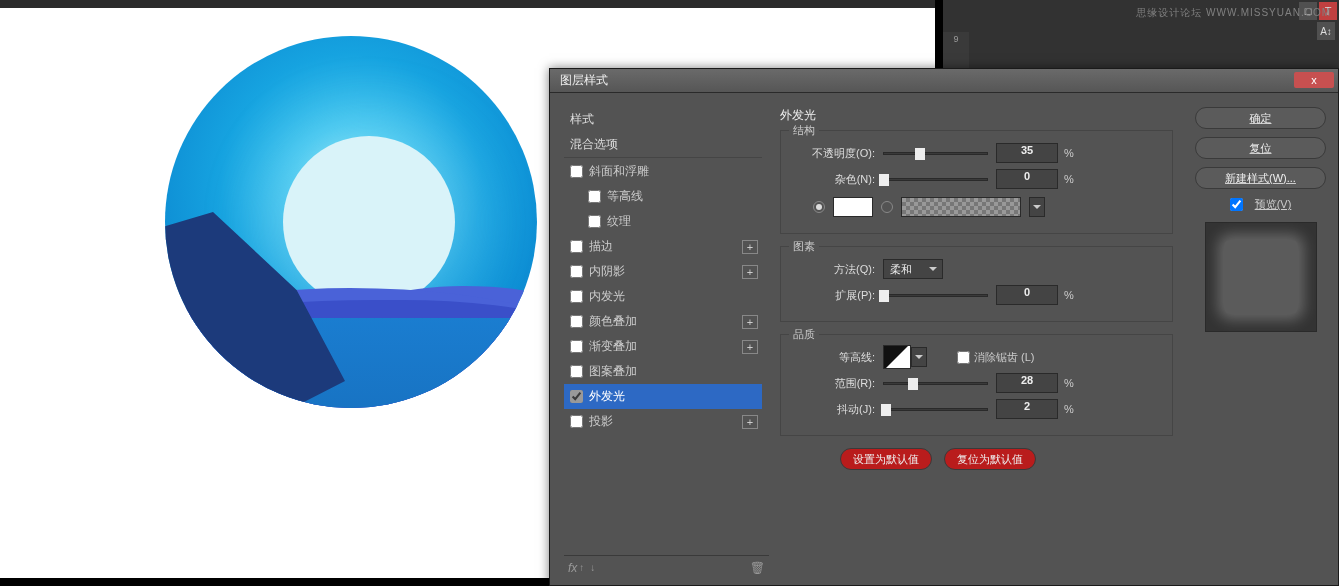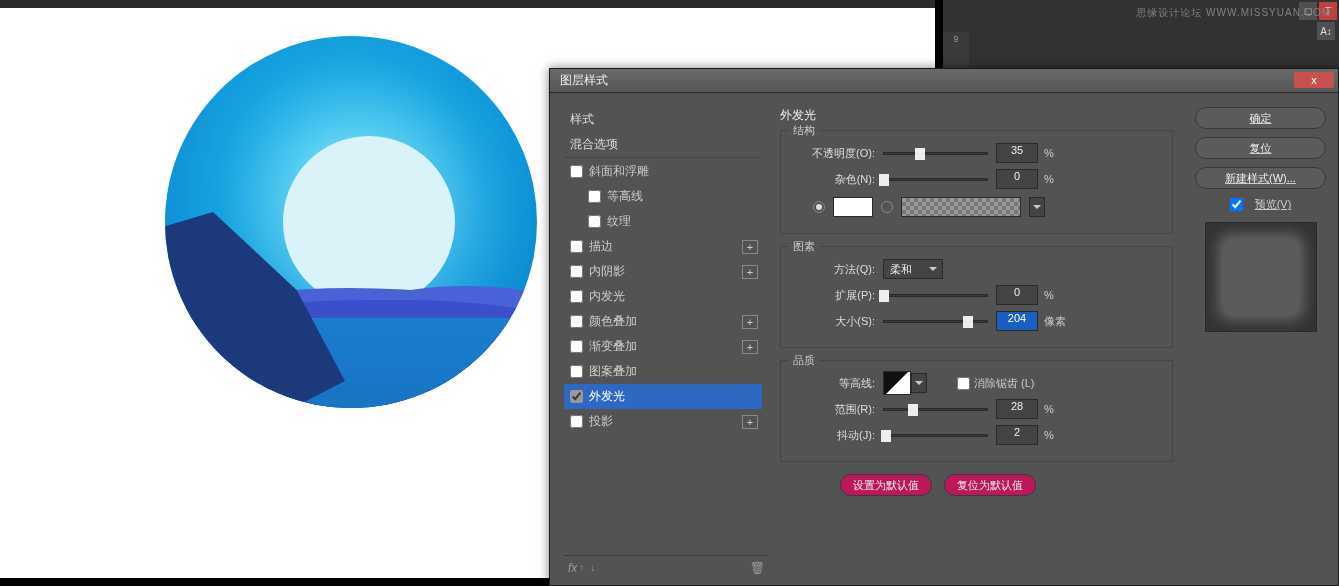--- a/index.html
+++ b/index.html
@@ -59,37 +59,37 @@
 .sec-title { color: #eee; margin-bottom: 6px; font-size: 12px; }
 .fieldset { border: 1px solid #454545; padding: 10px 12px 12px 12px; margin-bottom: 12px; position: relative; }
 .fieldset .legend { position: absolute; top: -8px; left: 8px; background: #535353; padding: 0 4px; color: #ccc; font-size: 11px; }
 .frow { display: flex; align-items: center; height: 24px; margin-bottom: 2px; }
 .flabel { width: 90px; text-align: right; padding-right: 8px; color: #ddd; font-size: 11px; }
 .dropdown { height: 20px; background: #444; border: 1px solid #2a2a2a; color: #eee; padding: 0 18px 0 6px;
   font-size: 11px; display: inline-flex; align-items: center; position: relative; min-width: 90px; }
 .dropdown::after { content: ""; position: absolute; right: 5px; top: 7px; border: 4px solid transparent; border-top-color: #ccc; }
 .slider-track { width: 105px; height: 3px; background: #3a3a3a; border: 1px solid #2a2a2a; position: relative; margin-right: 8px; }
 .slider-thumb { position: absolute; top: -5px; width: 10px; height: 12px; background: #eee; transform: translateX(-50%); }
-.num-input { width: 42px; height: 20px; background: #444; border: 1px solid #2a2a2a; color: #eee; text-align: center; font-size: 11px; }
+.num-input { width: 62px; height: 20px; background: #444; border: 1px solid #2a2a2a; color: #eee; text-align: center; font-size: 11px; font-weight: bold; }
 .num-input.hl { background: #1a5fbf; color: #fff; }
 .unit { margin-left: 6px; color: #ccc; font-size: 11px; }
 .radio-row { display: flex; align-items: center; gap: 8px; padding-left: 20px; height: 28px; }
 .radio-dot { width: 12px; height: 12px; border-radius: 50%; border: 1px solid #888; display: inline-flex; align-items: center; justify-content: center; }
 .radio-dot.on::after { content: ""; width: 6px; height: 6px; border-radius: 50%; background: #ddd; }
 .swatch { width: 40px; height: 20px; border: 1px solid #2a2a2a; }
 .swatch.white { background: #fff; }
 .swatch.grad { width: 120px; background: linear-gradient(to right, #fff, rgba(255,255,255,0.2));
   background-image: linear-gradient(45deg,#777 25%,transparent 25%,transparent 75%,#777 75%),linear-gradient(45deg,#777 25%,#999 25%,#999 75%,#777 75%), linear-gradient(to right, #fff, rgba(255,255,255,0));
   background-size: 8px 8px, 8px 8px, 100% 100%; background-position: 0 0, 4px 4px, 0 0; }
 .drop-caret { width: 16px; height: 20px; background: #444; border: 1px solid #2a2a2a; display: inline-flex; align-items: center; justify-content: center; }
 .drop-caret::after { content: ""; border: 4px solid transparent; border-top-color: #ccc; margin-top: 4px; }
 .contour-sw { width: 28px; height: 24px; background: linear-gradient(135deg, #111 49%, #fff 51%); border: 1px solid #2a2a2a; }
 .check-inline { margin-left: 30px; display: flex; align-items: center; gap: 4px; font-size: 11px; }
 .btn-row { display: flex; gap: 12px; padding-left: 60px; margin-top: 6px; }
-.ps-btn { height: 22px; padding: 0 12px; background: #be185d; border: 1px solid #3a3a3a; border-radius: 11px;
+.ps-btn { height: 22px; padding: 0 12px; background: #b91c1c; border: 1px solid #3a3a3a; border-radius: 11px;
   color: #eee; font-size: 11px; display: inline-flex; align-items: center; cursor: pointer; }
 
 .side-col { width: 155px; padding: 14px 12px; text-decoration: underline; }
 .side-btn { width: 100%; height: 22px; background: #5b5b5b; border: 1px solid #3a3a3a; border-radius: 11px;
   color: #eee; font-size: 11px; display: flex; align-items: center; justify-content: center; margin-bottom: 8px; cursor: pointer; }
 .preview-check { display: flex; align-items: center; justify-content: center; gap: 12px; margin: 6px 0 10px; font-size: 11px; }
 .preview-box { width: 112px; height: 110px; margin: 0 auto; background: #333; border: 1px solid #2a2a2a;
   display: flex; align-items: center; justify-content: center; }
 .preview-inner { width: 74px; height: 74px; background: #5b5b5b; box-shadow: 0 0 14px 6px rgba(255,255,255,0.25); border-radius: 6px; }
 </style>
@@ -232,28 +232,20 @@
           <div class="dropdown" style="min-width:60px">柔和</div>
         </div>
         <div class="frow">
           <span class="flabel">扩展(P):</span>
           <div class="slider-track">
               <div class="slider-thumb" style="left:0%"></div>
             </div>
           <span class="num-input">0</span>
           <span class="unit">%</span>
         </div>
-        <div class="frow">
-          <span class="flabel">大小(S):</span>
-          <div class="slider-track">
-              <div class="slider-thumb" style="left:82%"></div>
-            </div>
-          <span class="num-input hl">204</span>
-          <span class="unit">像素</span>
-        </div>
       </div>
 
       <div class="fieldset">
         <span class="legend">品质</span>
         <div class="frow">
           <span class="flabel">等高线:</span>
           <span class="contour-sw"></span>
           <span class="drop-caret"></span>
           <label class="check-inline">
             <input type="checkbox" style=""> 

